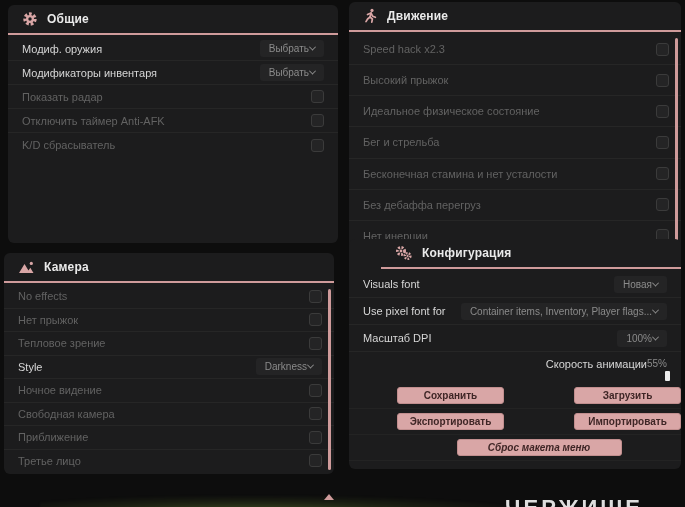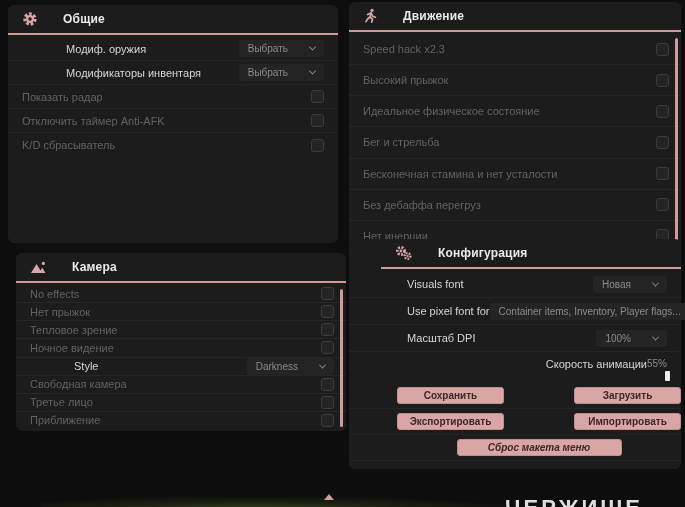--- a/index.html
+++ b/index.html
@@ -10,26 +10,26 @@
     font-family: "Liberation Sans", sans-serif;
     position: relative;
   }
   .panel {
     position: absolute;
     background: #1c1c1d;
     border-radius: 6px;
   }
   #panel-general  { left: 8px;   top: 5px;   width: 330px; height: 238px; }
   #panel-movement { left: 349px; top: 2px;   width: 332px; height: 282px; }
-  #panel-camera   { left: 16px;   top: 253px; width: 330px; height: 178px; }
+  #panel-camera   { left: 4px;   top: 253px; width: 330px; height: 221px; }
   #panel-config   { left: 349px; top: 239px; width: 332px; height: 230px; padding-left: 32px; }
 
   .panel-header {
     height: 30px;
-    display: flex; align-items: center; gap: 25px;
+    display: flex; align-items: center; gap: 9px;
     padding: 0 14px;
     border-bottom: 2px solid #cf9b9b;
   }
   .panel-title { font-size: 12px; font-weight: bold; color: #eaeaea; letter-spacing: .2px; }
   .hicon { flex-shrink: 0; }
 
   .rows {
     position: absolute; left: 0; right: 0; top: 32px; bottom: 2px;
     display: flex; flex-direction: column;
   }
@@ -38,29 +38,29 @@
 
   .row {
     flex: 1;
     display: flex; align-items: center; justify-content: space-between;
     padding: 0 14px;
     border-bottom: 1px solid #262626;
   }
   #panel-movement .row, #panel-camera .row { padding-right: 12px; }
   .row:last-child { border-bottom: none; }
   .label { font-size: 11px; white-space: nowrap; }
-  .row.bright .label { color: #d6d6d6; margin-left: 44px; }
+  .row.bright .label { color: #d6d6d6; }
   .row.dim    .label { color: #626262; }
 
   .checkbox {
     width: 13px; height: 13px; flex-shrink: 0;
     border: 1px solid #3b3b3b; background: #242425; border-radius: 3px;
   }
   .dropdown {
-    display: flex; align-items: center; gap: 22px;
+    display: flex; align-items: center; gap: 1px;
     background: #242425; border-radius: 3px;
     padding: 3px 9px;
     max-width: 245px;
   }
   .dd-value { font-size: 10px; color: #8b8b8b; white-space: nowrap; overflow: hidden; text-overflow: ellipsis; }
   .chevron {
     display: inline-block; width: 5px; height: 5px; flex-shrink: 0;
     border-right: 1.5px solid #8f8f8f; border-bottom: 1.5px solid #8f8f8f;
     transform: rotate(45deg) translate(-1px,-1px);
   }
@@ -216,41 +216,41 @@
         <span class="checkbox"></span>
       </div>
       <div class="row dim">
         <span class="label">Нет прыжок</span>
         <span class="checkbox"></span>
       </div>
       <div class="row dim">
         <span class="label">Тепловое зрение</span>
         <span class="checkbox"></span>
       </div>
-      <div class="row dim">
-        <span class="label">Ночное видение</span>
-        <span class="checkbox"></span>
-      </div>
       <div class="row bright">
         <span class="label">Style</span>
         <div class="dropdown">
           <span class="dd-value">Darkness</span>
           <i class="chevron"></i>
         </div>
       </div>
       <div class="row dim">
+        <span class="label">Ночное видение</span>
+        <span class="checkbox"></span>
+      </div>
+      <div class="row dim">
         <span class="label">Свободная камера</span>
         <span class="checkbox"></span>
       </div>
       <div class="row dim">
+        <span class="label">Приближение</span>
+        <span class="checkbox"></span>
+      </div>
+      <div class="row dim">
         <span class="label">Третье лицо</span>
-        <span class="checkbox"></span>
-      </div>
-      <div class="row dim">
-        <span class="label">Приближение</span>
         <span class="checkbox"></span>
       </div>
     </div>
   <div class="scrollbar"></div>
 </div>
 
 <div class="panel" id="panel-config">
   <div class="panel-header">
     <svg class="hicon" width="18" height="16" viewBox="0 0 18 16">
       <circle cx="6" cy="6" r="3.6" fill="none" stroke="#d9a6a6" stroke-width="2.8" stroke-dasharray="2 1.4"></circle>

